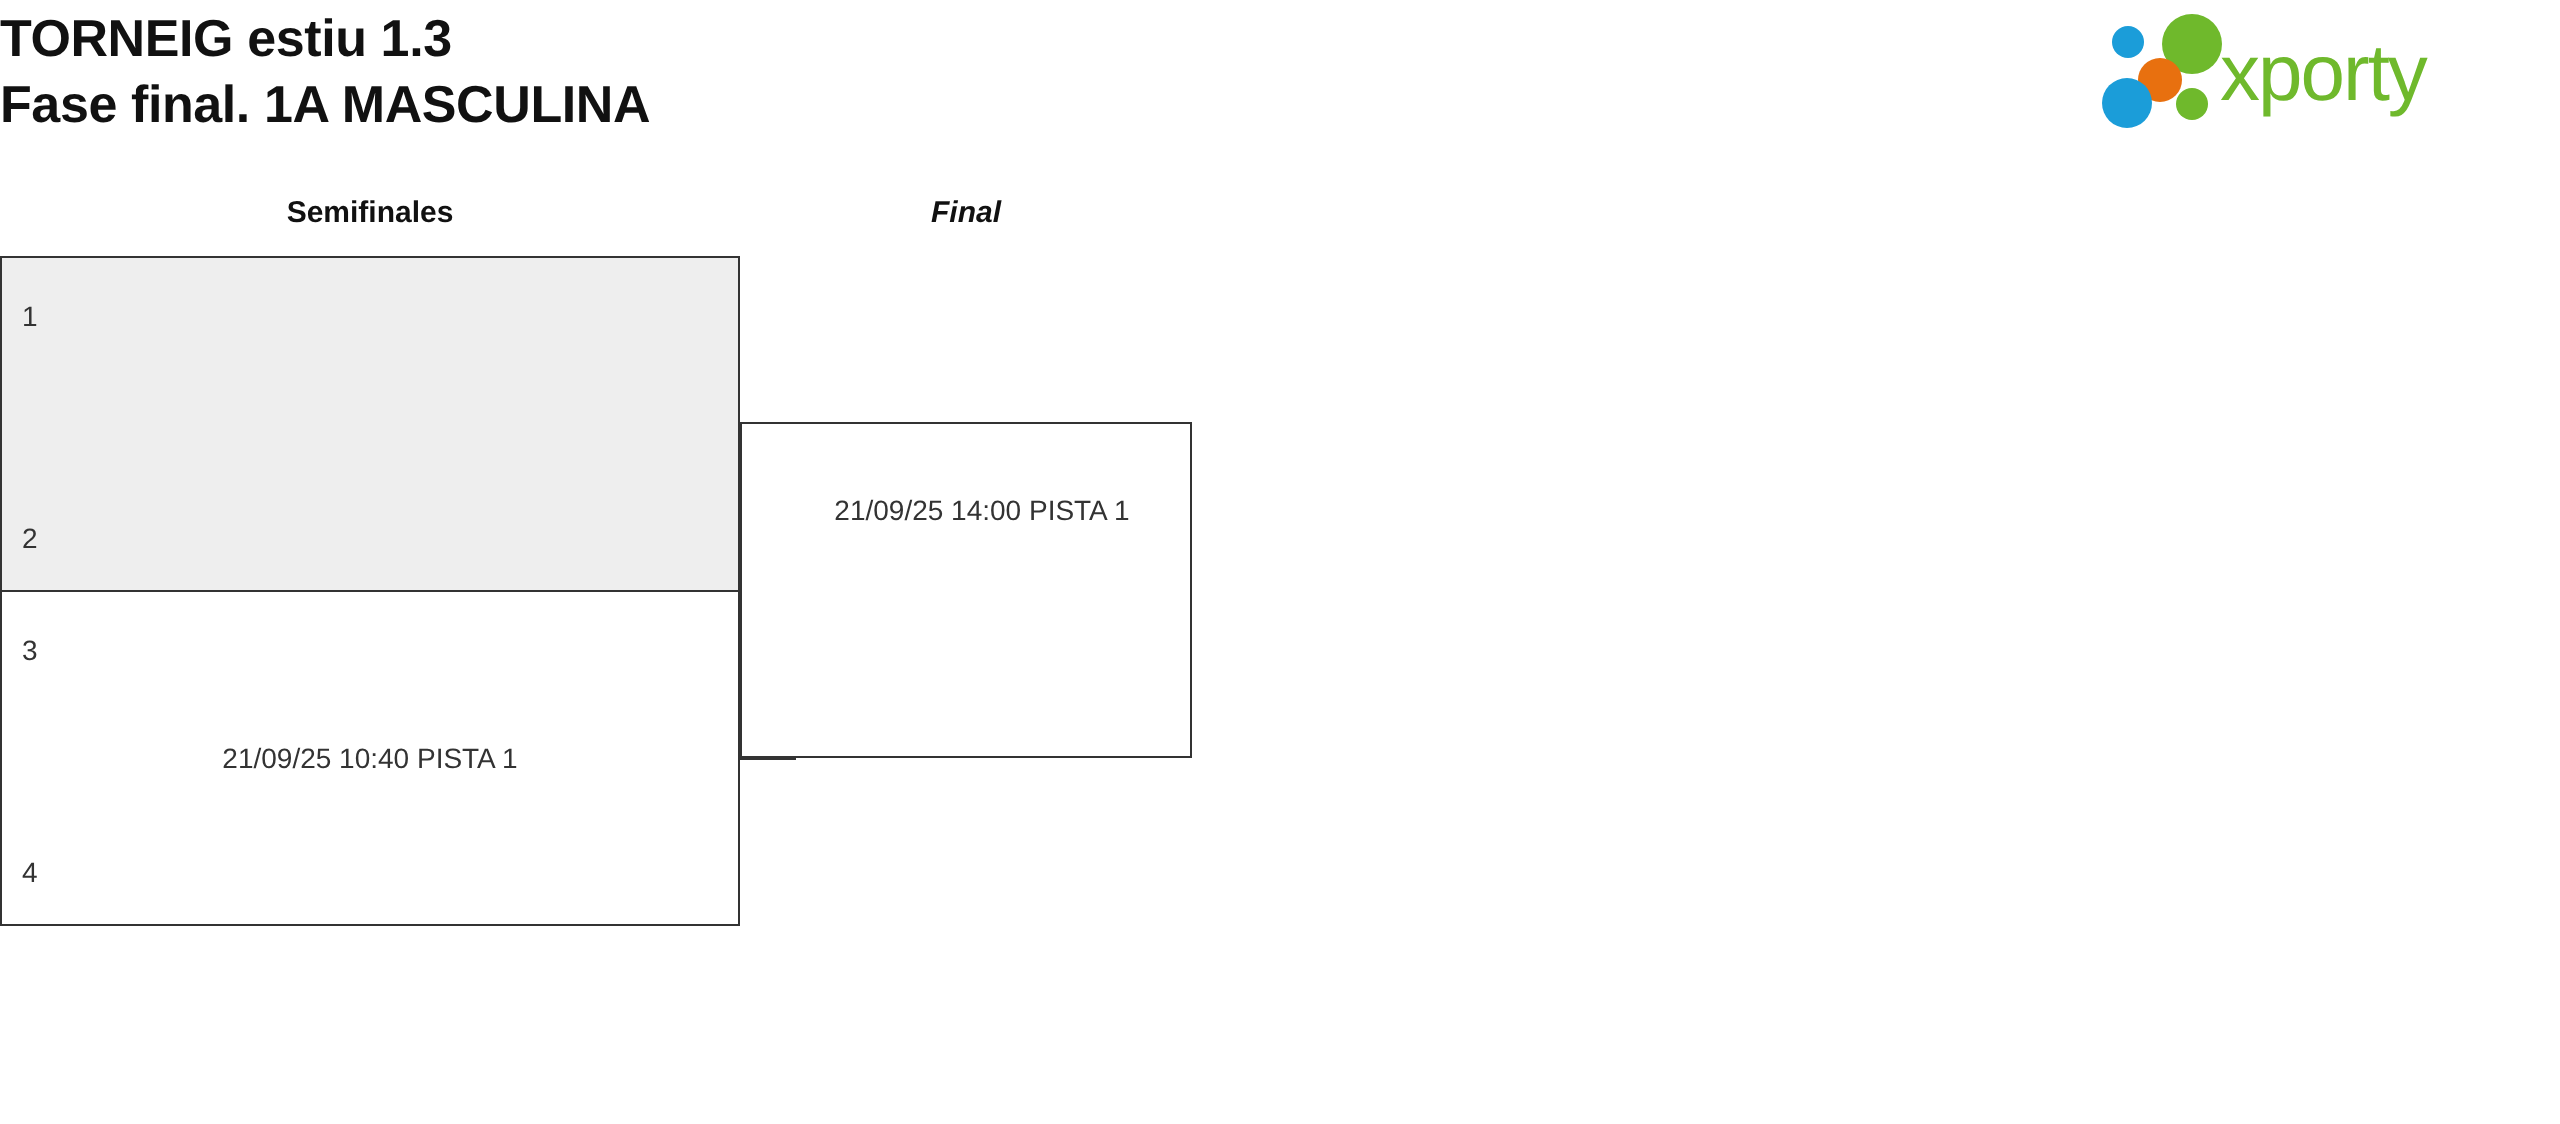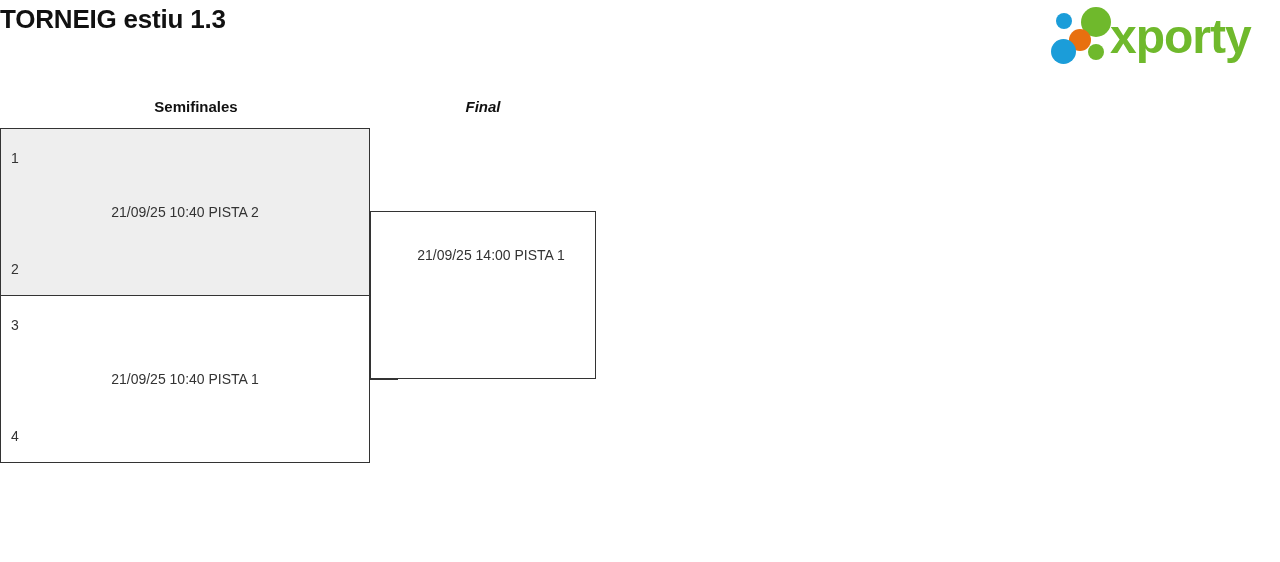--- a/index.html
+++ b/index.html
@@ -54,22 +54,22 @@
   }
   #dot-blue-small  { left: 6px;  top: 8px;  width: 16px; height: 16px; background: #1b9dd9; }
   #dot-green-big   { left: 31px; top: 2px;  width: 30px; height: 30px; background: #6fb92c; }
   #dot-orange      { left: 19px; top: 24px; width: 22px; height: 22px; background: #e8700f; }
   #dot-blue-big    { left: 1px;  top: 34px; width: 25px; height: 25px; background: #1b9dd9; }
   #dot-green-small { left: 38px; top: 39px; width: 16px; height: 16px; background: #6fb92c; }
   #logo-wordmark {
     position: absolute;
     left: 60px;
     top: 0px;
-    font-size: 48px;
-    font-weight: 700;
+    font-size: 40px;
+    font-weight: 400;
     color: #6fb92c;
     letter-spacing: -1px;
     line-height: 68px;
   }
 
   
   #bracket {
     position: absolute;
     left: 0px;
     top: 0px;
@@ -77,21 +77,21 @@
     height: 562px;
   }
   .round-header {
     position: absolute;
     font-size: 15px;
     font-weight: 700;
     color: #111111;
     text-align: center;
     white-space: nowrap;
   }
-  #round-header-0 { left: 11px;   top: 98px; width: 370px; }
+  #round-header-0 { left: 0px;   top: 98px; width: 370px; }
   #round-header-1 { left: 370px; top: 98px; width: 226px; font-style: italic; }
 
   .match-box {
     position: absolute;
     box-sizing: border-box;
     border: 1px solid #333333;
     background: #ffffff;
   }
   .match-box.shaded { background: #eeeeee; }
 
@@ -128,41 +128,41 @@
     height: 1px;
   }
   #connector-sf-1 { left: 370px; top: 211px; width: 28px; }
   #connector-sf-2 { left: 370px; top: 379px; width: 28px; }
 </style>
 </head>
 <body>
 
 <div id="tournament-header">
   <div id="title-line-1" class="title-line">TORNEIG estiu 1.3</div>
+  <div id="title-line-2" class="title-line">Fase final. 1A MASCULINA</div>
 </div>
 
 <div id="brand-logo">
   <div id="logo-dots">
     <span id="dot-blue-small" class="dot"></span>
     <span id="dot-green-big" class="dot"></span>
     <span id="dot-orange" class="dot"></span>
     <span id="dot-blue-big" class="dot"></span>
     <span id="dot-green-small" class="dot"></span>
   </div>
   <div id="logo-wordmark">xporty</div>
 </div>
 
 <div id="bracket">
 
   <div id="round-header-0" class="round-header">Semifinales</div>
   <div id="round-header-1" class="round-header">Final</div>
 
   <div id="match-sf-1" class="match-box shaded">
     <div class="seed seed-top">1</div>
-    <div class="match-info">21/09/25 10:40 PISTA 2</div>
     <div class="seed seed-bottom">2</div>
   </div>
 
   <div id="match-sf-2" class="match-box">
     <div class="seed seed-top">3</div>
     <div class="match-info">21/09/25 10:40 PISTA 1</div>
     <div class="seed seed-bottom">4</div>
   </div>
 
   <div id="match-final" class="match-box">

